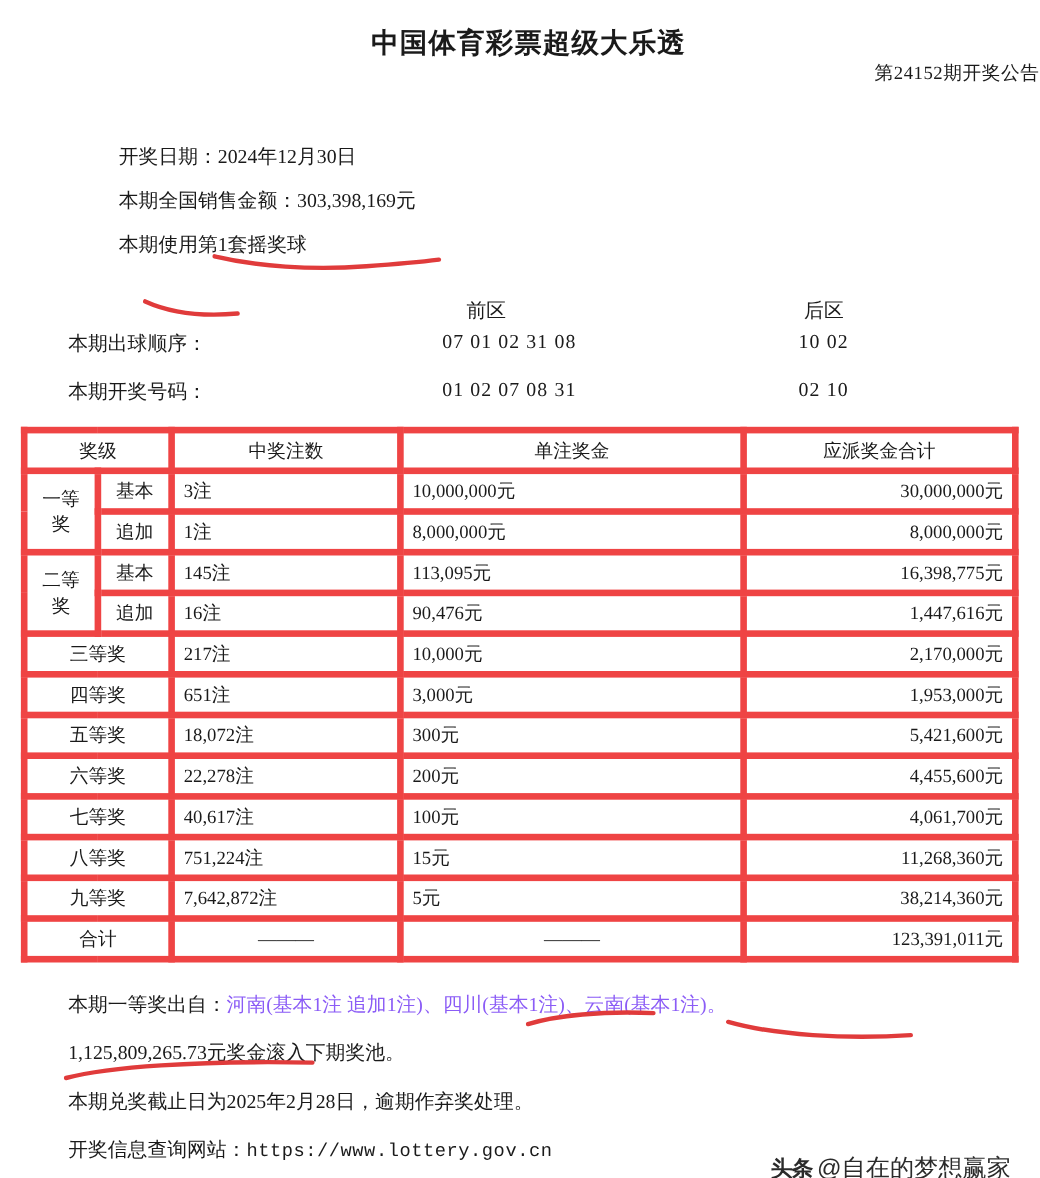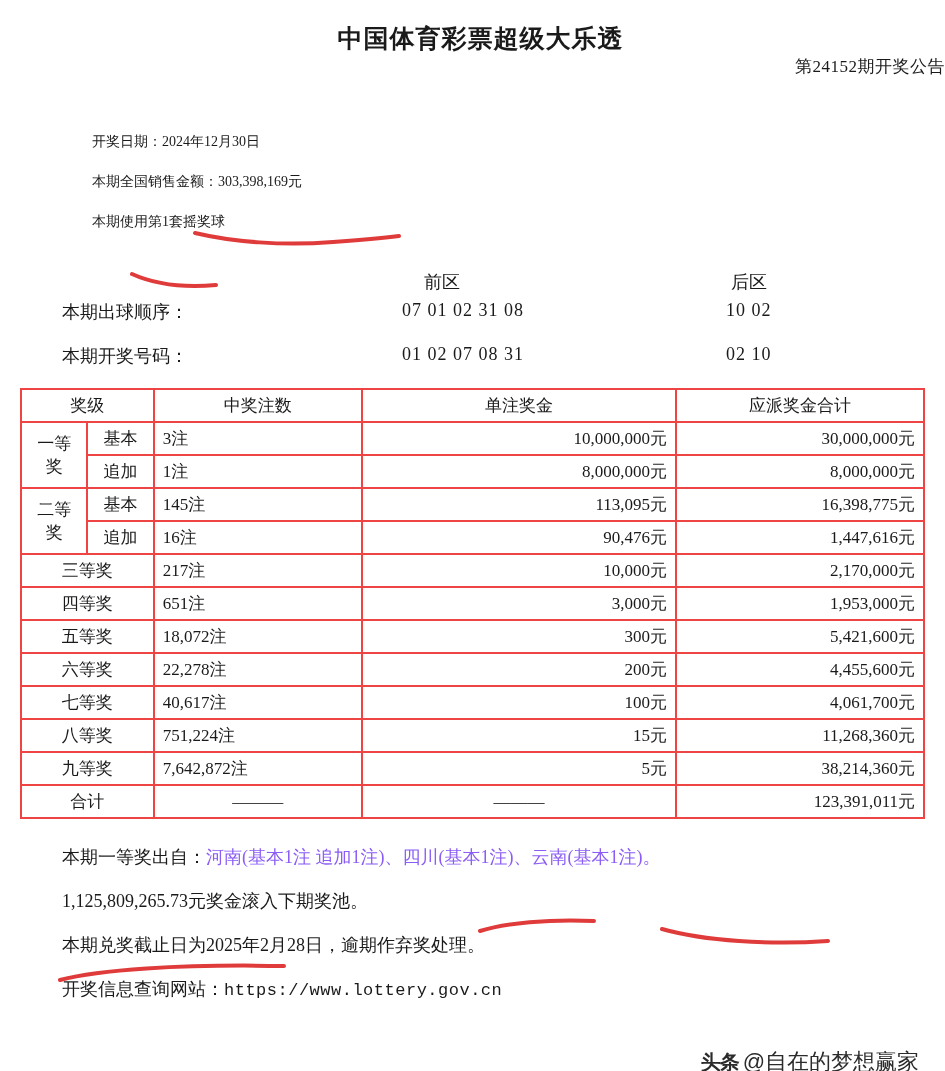--- a/index.html
+++ b/index.html
@@ -29,22 +29,23 @@
     padding-left: 16px;
   }
   .subtitle {
     text-align: right;
     font-size: 17px;
     letter-spacing: 0.5px;
   }
   .info-block {
     margin-top: 44px;
     padding-left: 92px;
-    font-size: 14px;
+    font-size: 18px;
     line-height: 40px;
+    margin-left: 16px;
   }
   .info-row {
     position: relative;
     display: block;
     white-space: nowrap;
   }
   .zone-head {
     position: relative;
     margin-top: 28px;
     height: 30px;
@@ -91,33 +92,33 @@
     letter-spacing: 1px;
   }
   table.prize {
     border-collapse: collapse;
     width: 905px;
     margin: 0 auto;
     font-size: 17px;
     table-layout: fixed;
   }
   table.prize td, table.prize th {
-    border: 2px solid #ef4444;
+    border: 6px solid #ef4444;
     height: 31px;
     padding: 0 8px;
     font-weight: normal;
   }
   table.prize th {
     text-align: center;
     font-weight: normal;
   }
   .c-level { width: 112px; text-align: center; }
   .c-sub   { width: 92px;  text-align: center; }
   .c-count { width: 186px; text-align: left; }
-  .c-each  { width: 290px; text-align: right; }
+  .c-each  { width: 290px; text-align: left; }
   .c-total { width: 225px; text-align: right; }
   .merged-level { text-align: center; vertical-align: middle; }
   .span2 { text-align: center; }
   .notes {
     padding-left: 62px;
     margin-top: 16px;
     font-size: 18px;
     line-height: 44px;
   }
   .notes .row { position: relative; white-space: nowrap; }

